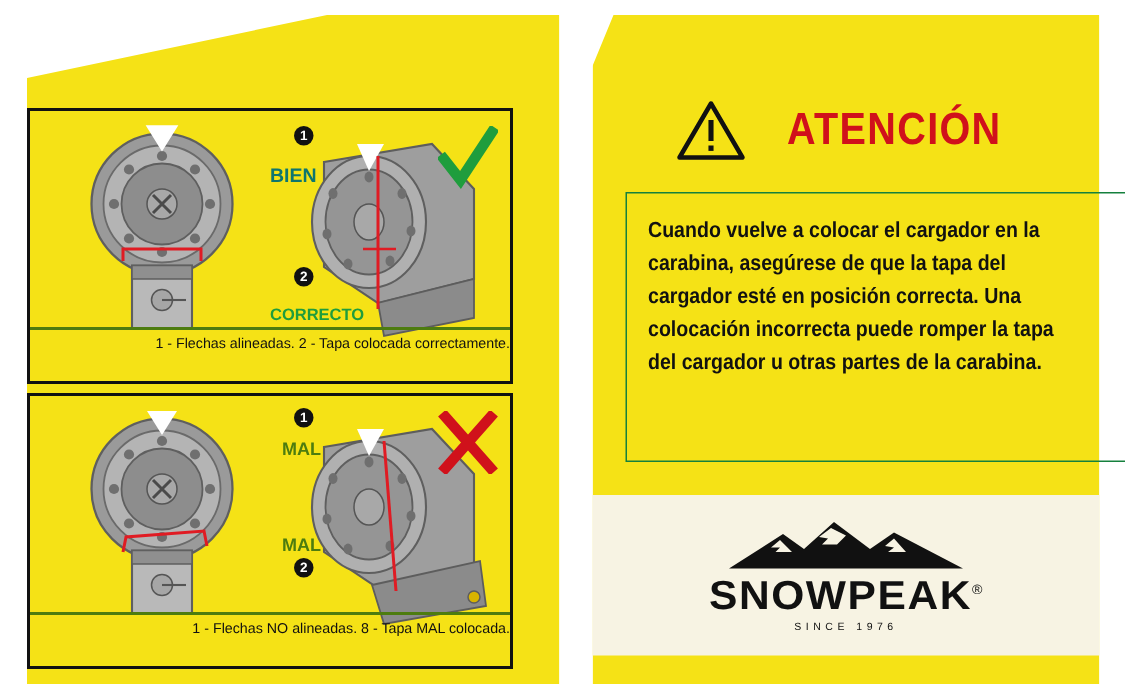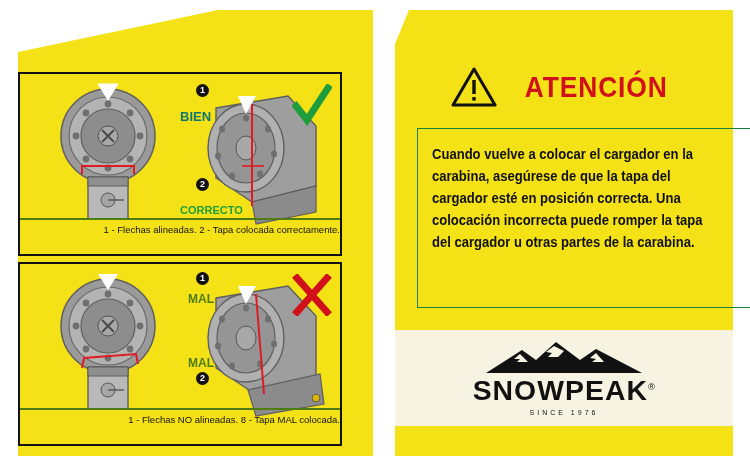--- a/index.html
+++ b/index.html
@@ -58,21 +58,21 @@
   .warn-box{
     position:absolute;left:417px;top:128px;width:354px;height:180px;
     border:1px solid #15803d;box-sizing:border-box;padding:14px 14px 0 14px;
   }
   .warn-text{
     font-size:14.5px;line-height:22px;color:#111;font-weight:bold;
     transform:scaleX(0.9);transform-origin:left top;
     font-family:"Liberation Sans",sans-serif;
   }
   .logo-band{
-    position:absolute;left:395px;top:330px;width:338px;height:96px;
+    position:absolute;left:395px;top:330px;width:338px;height:107px;
     background:#f7f3e3;display:flex;align-items:center;justify-content:center;
     flex-direction:column;
   }
   .logo-mtn{width:160px;height:34px;margin-bottom:2px;}
   .logo-word{
     font-size:27px;font-weight:bold;letter-spacing:1px;color:#111;
     font-family:"Liberation Sans",sans-serif;transform:scaleX(1.05);
     position:relative;
   }
   .logo-reg{font-size:9px;vertical-align:super;font-weight:normal;}

